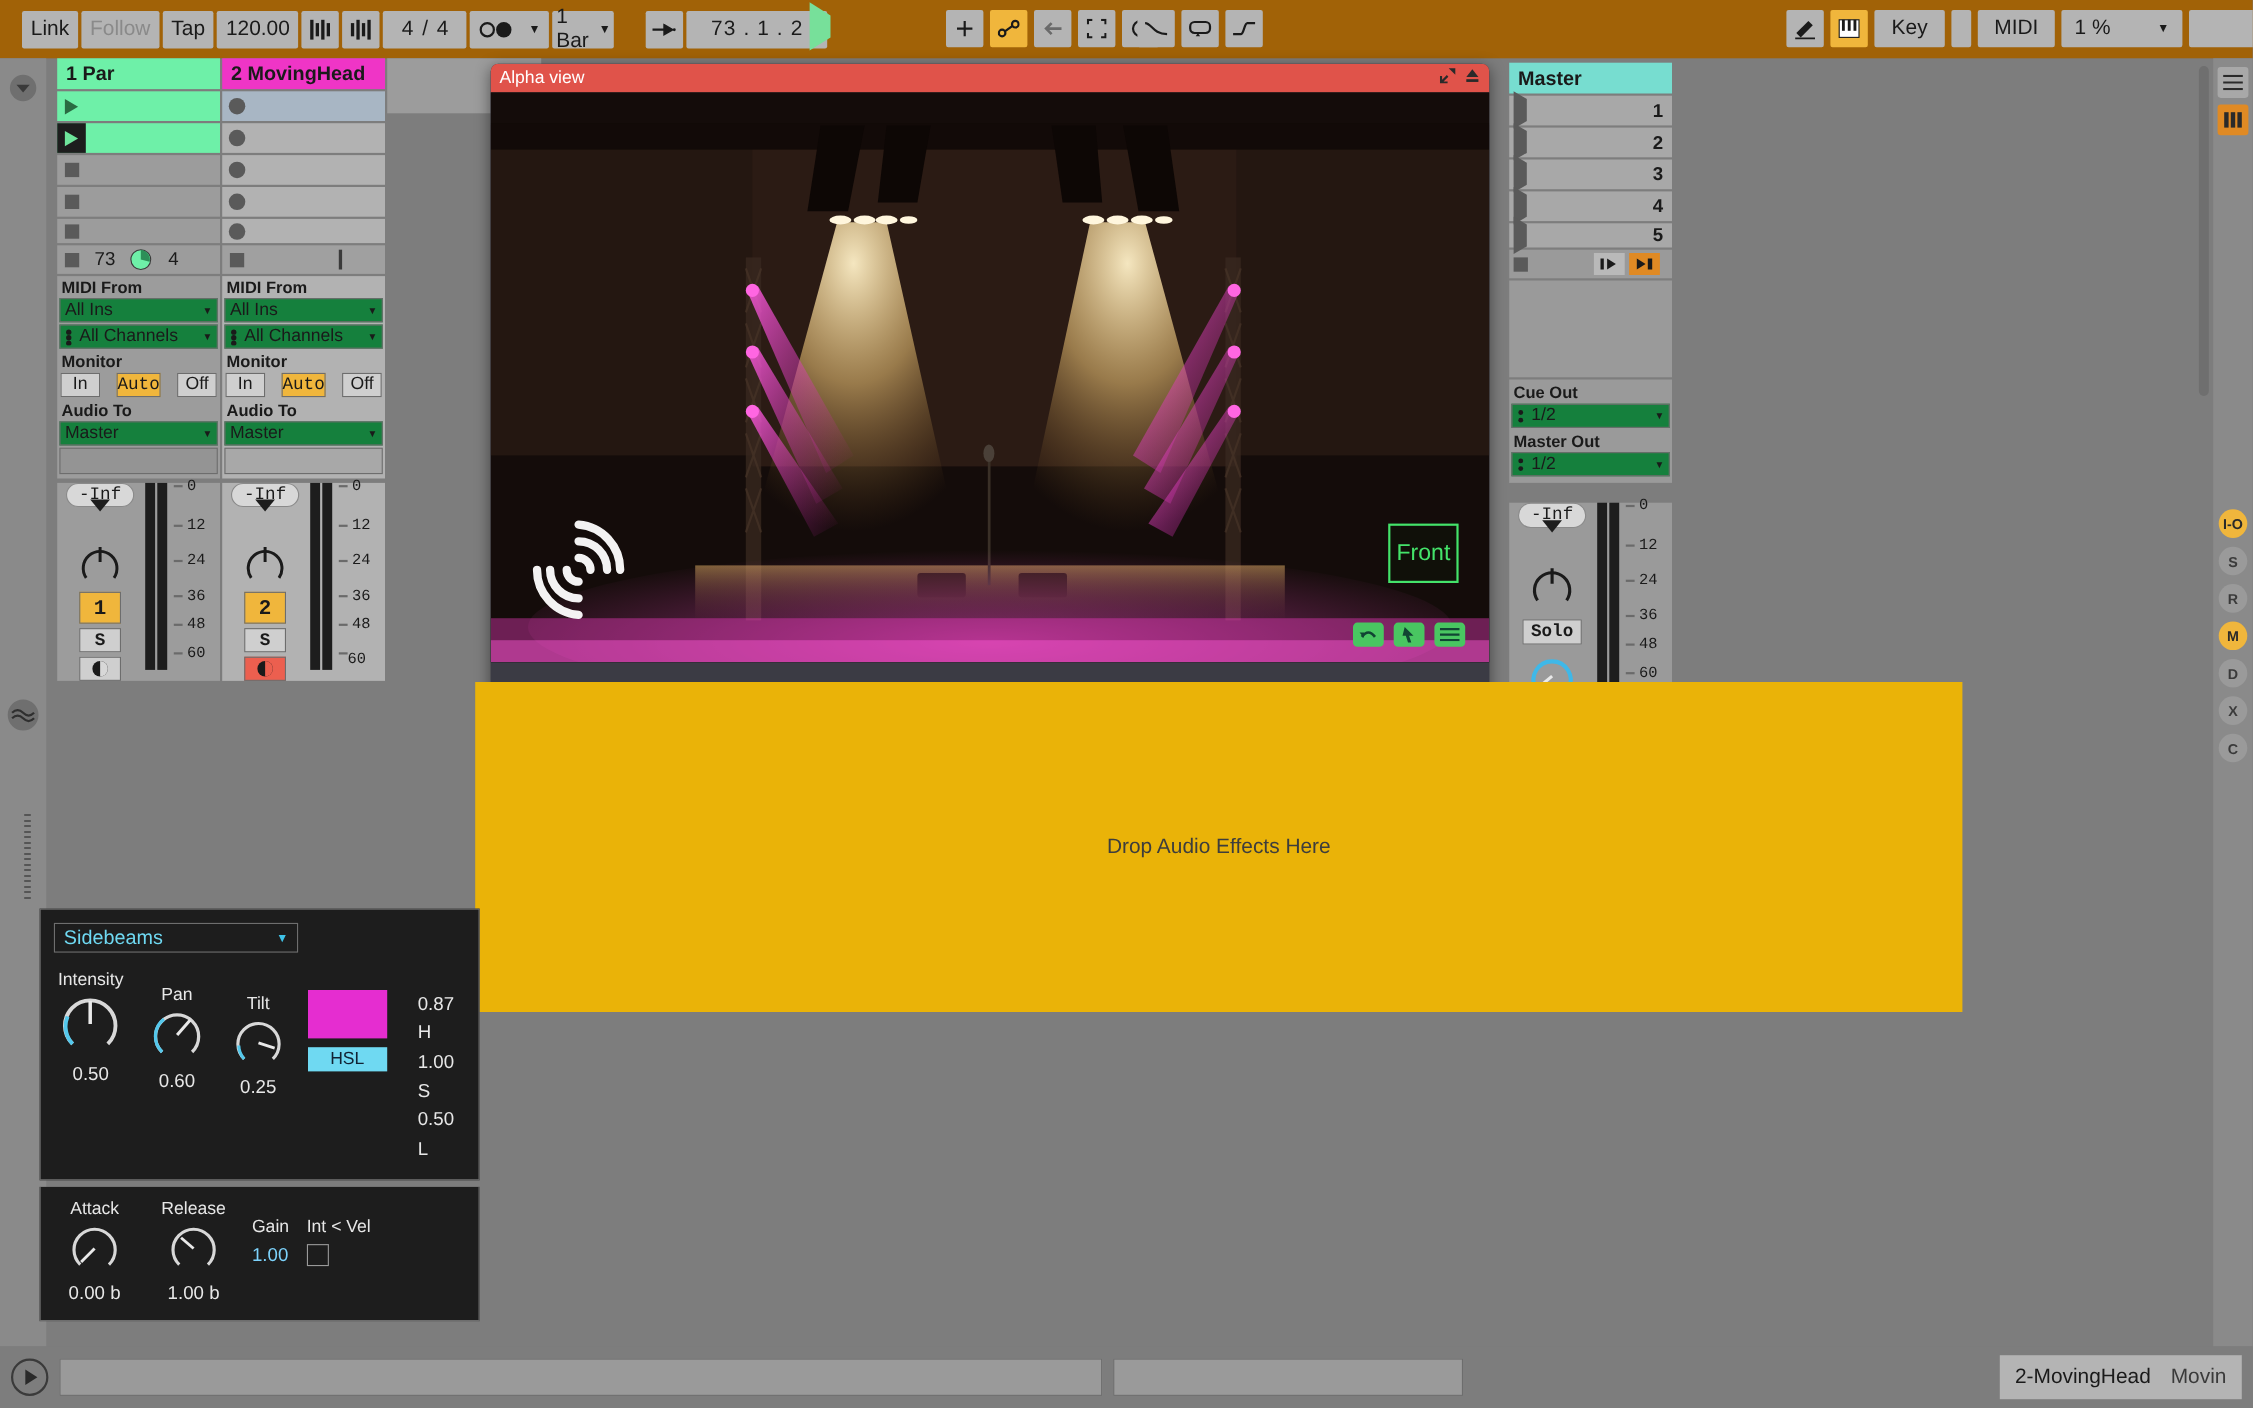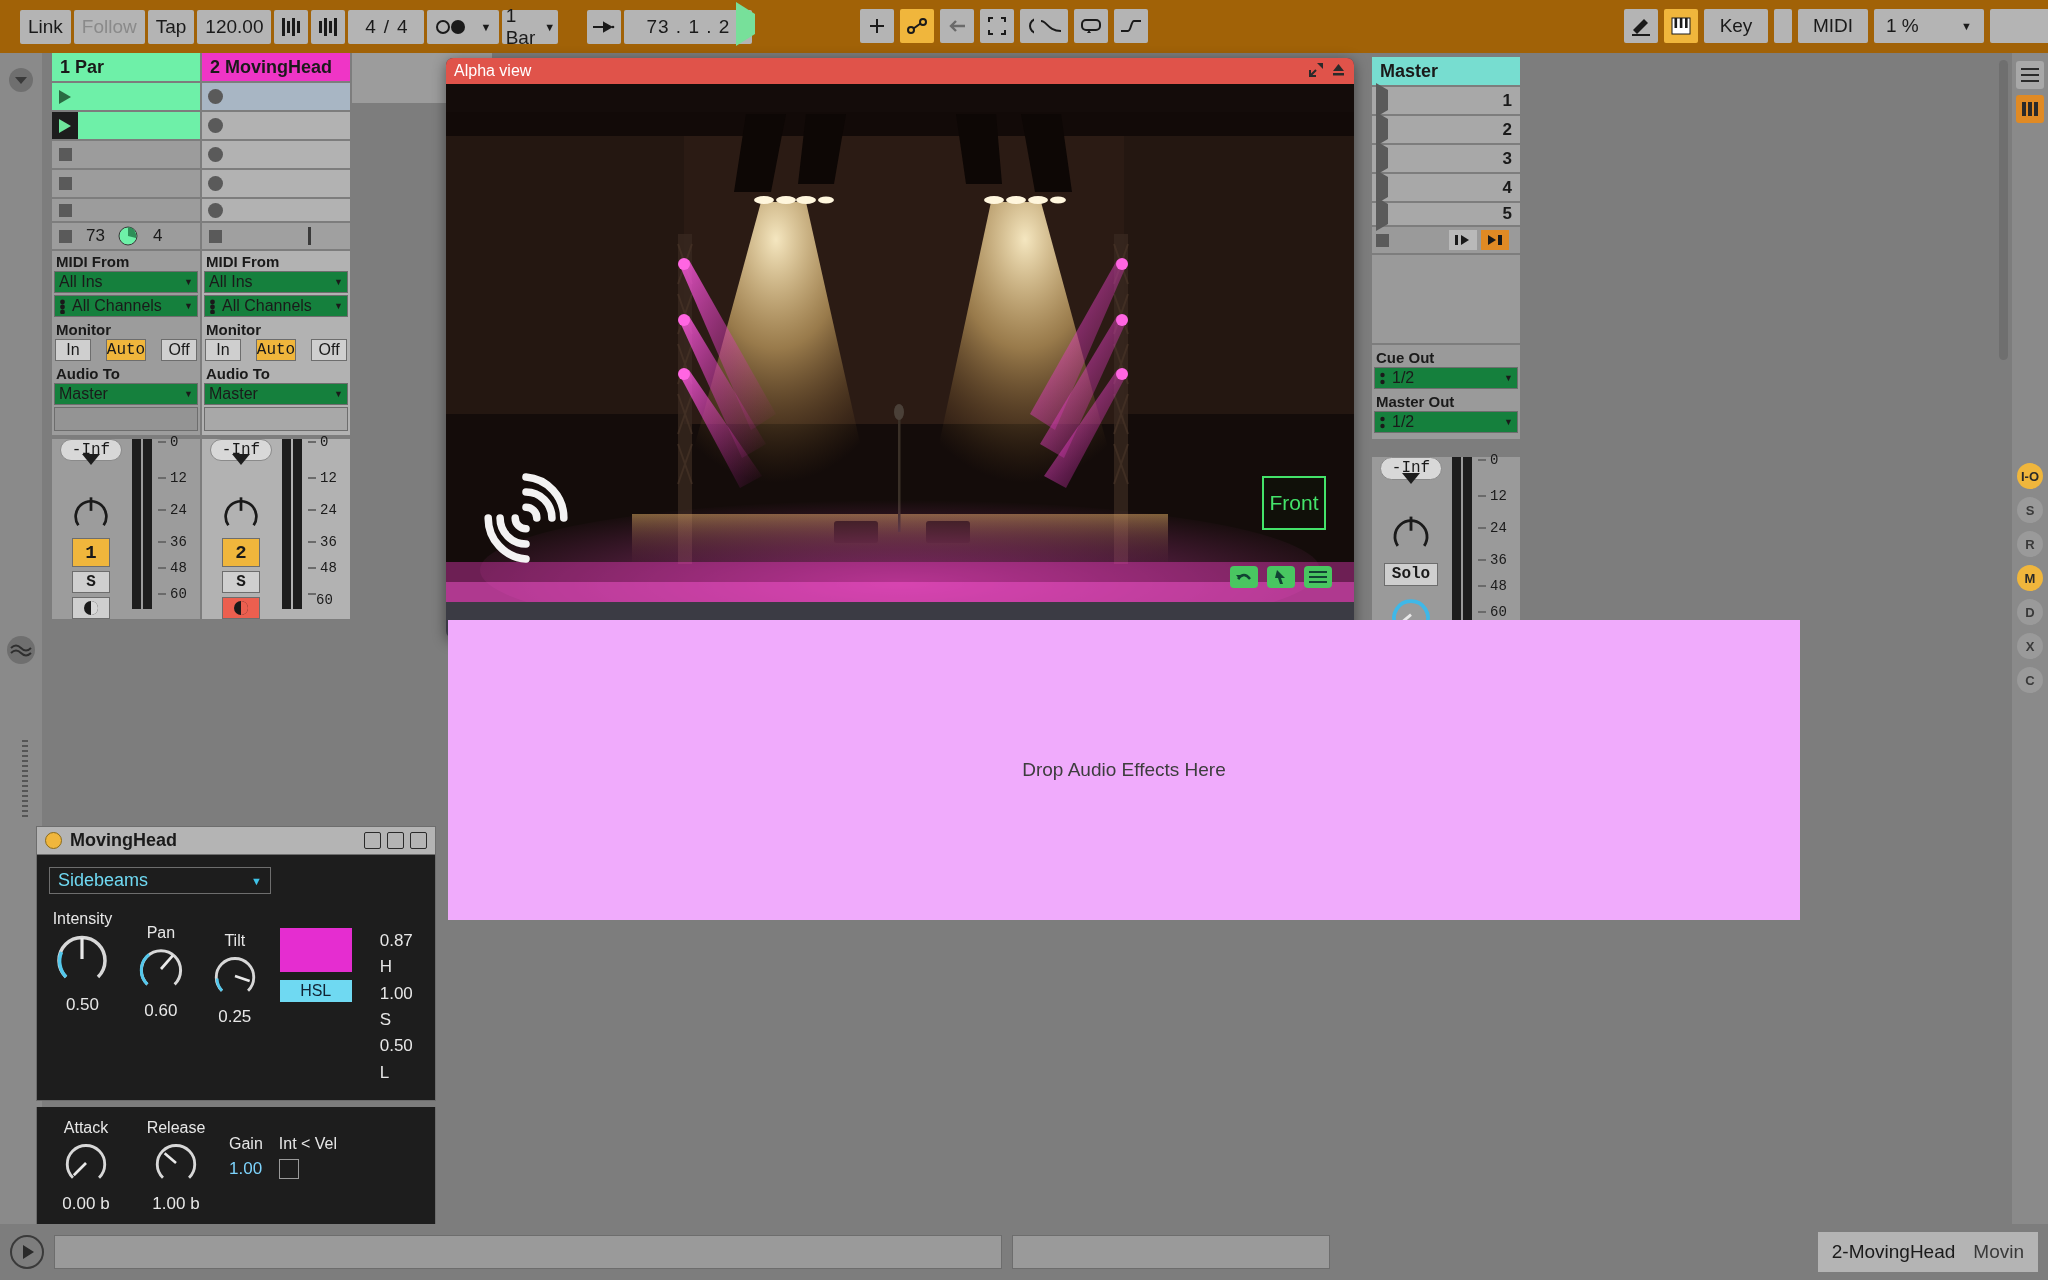--- a/index.html
+++ b/index.html
@@ -89,22 +89,22 @@
   
   #master { position:absolute; left:1372px; top:57px; width:148px; }
   .master-name { height:28px; background:#77ddd0; display:flex;align-items:center;padding-left:8px;
                  font-weight:bold;font-size:18px; }
   .mslot { height:27px; margin-top:2px; background:#a8a8a8; display:flex;align-items:center;
            justify-content:space-between; padding-right:8px; }
   .mslot .n { font-size:17px; font-weight:bold; }
 
   
   #dropzone {
-    position:absolute; left:448px; top:620px; width:1352px; height:300px;
-    background:#f0abfc;
+    position:absolute; left:432px; top:620px; width:1352px; height:300px;
+    background:#eab308;
     display:flex; align-items:center; justify-content:center;
     font-size:19px; color:#3d3d3d;
   }
 
   
   #capture {
     position:absolute; left:446px; top:58px; width:908px; height:580px;
     background:#3b3b44; border-radius:7px;
     box-shadow:0 3px 14px rgba(0,0,0,.45);
     overflow:hidden;
@@ -821,29 +821,20 @@
     </div>
   </div>
 </div>
 
 <div id="dropzone">
   <span>Drop Audio Effects Here</span>
 </div>
 
 <div class="dragdots"></div>
 <div class="dev-wrap" style="top:826px">
-  <div class="dev-head">
-    <span class="dev-dot"></span>
-    <span class="dev-title">MovingHead</span>
-    <span class="dev-hicons">
-      <i></i>
-      <i></i>
-      <i></i>
-    </span>
-  </div>
   <div class="dev-body">
     <div class="preset-sel">
       <span>Sidebeams</span>
         <span class="cv">▼</span>
     </div>
     <div class="knobrow">
       <div class="knobcell">
         <div class="lab">Intensity</div>
         <svg class="knob" viewBox="0 0 54 54">
           <path d="M11 45 A23 23 0 1 1 43 45" stroke="#d8d8d8" stroke-width="3.5" fill="none"></path>

